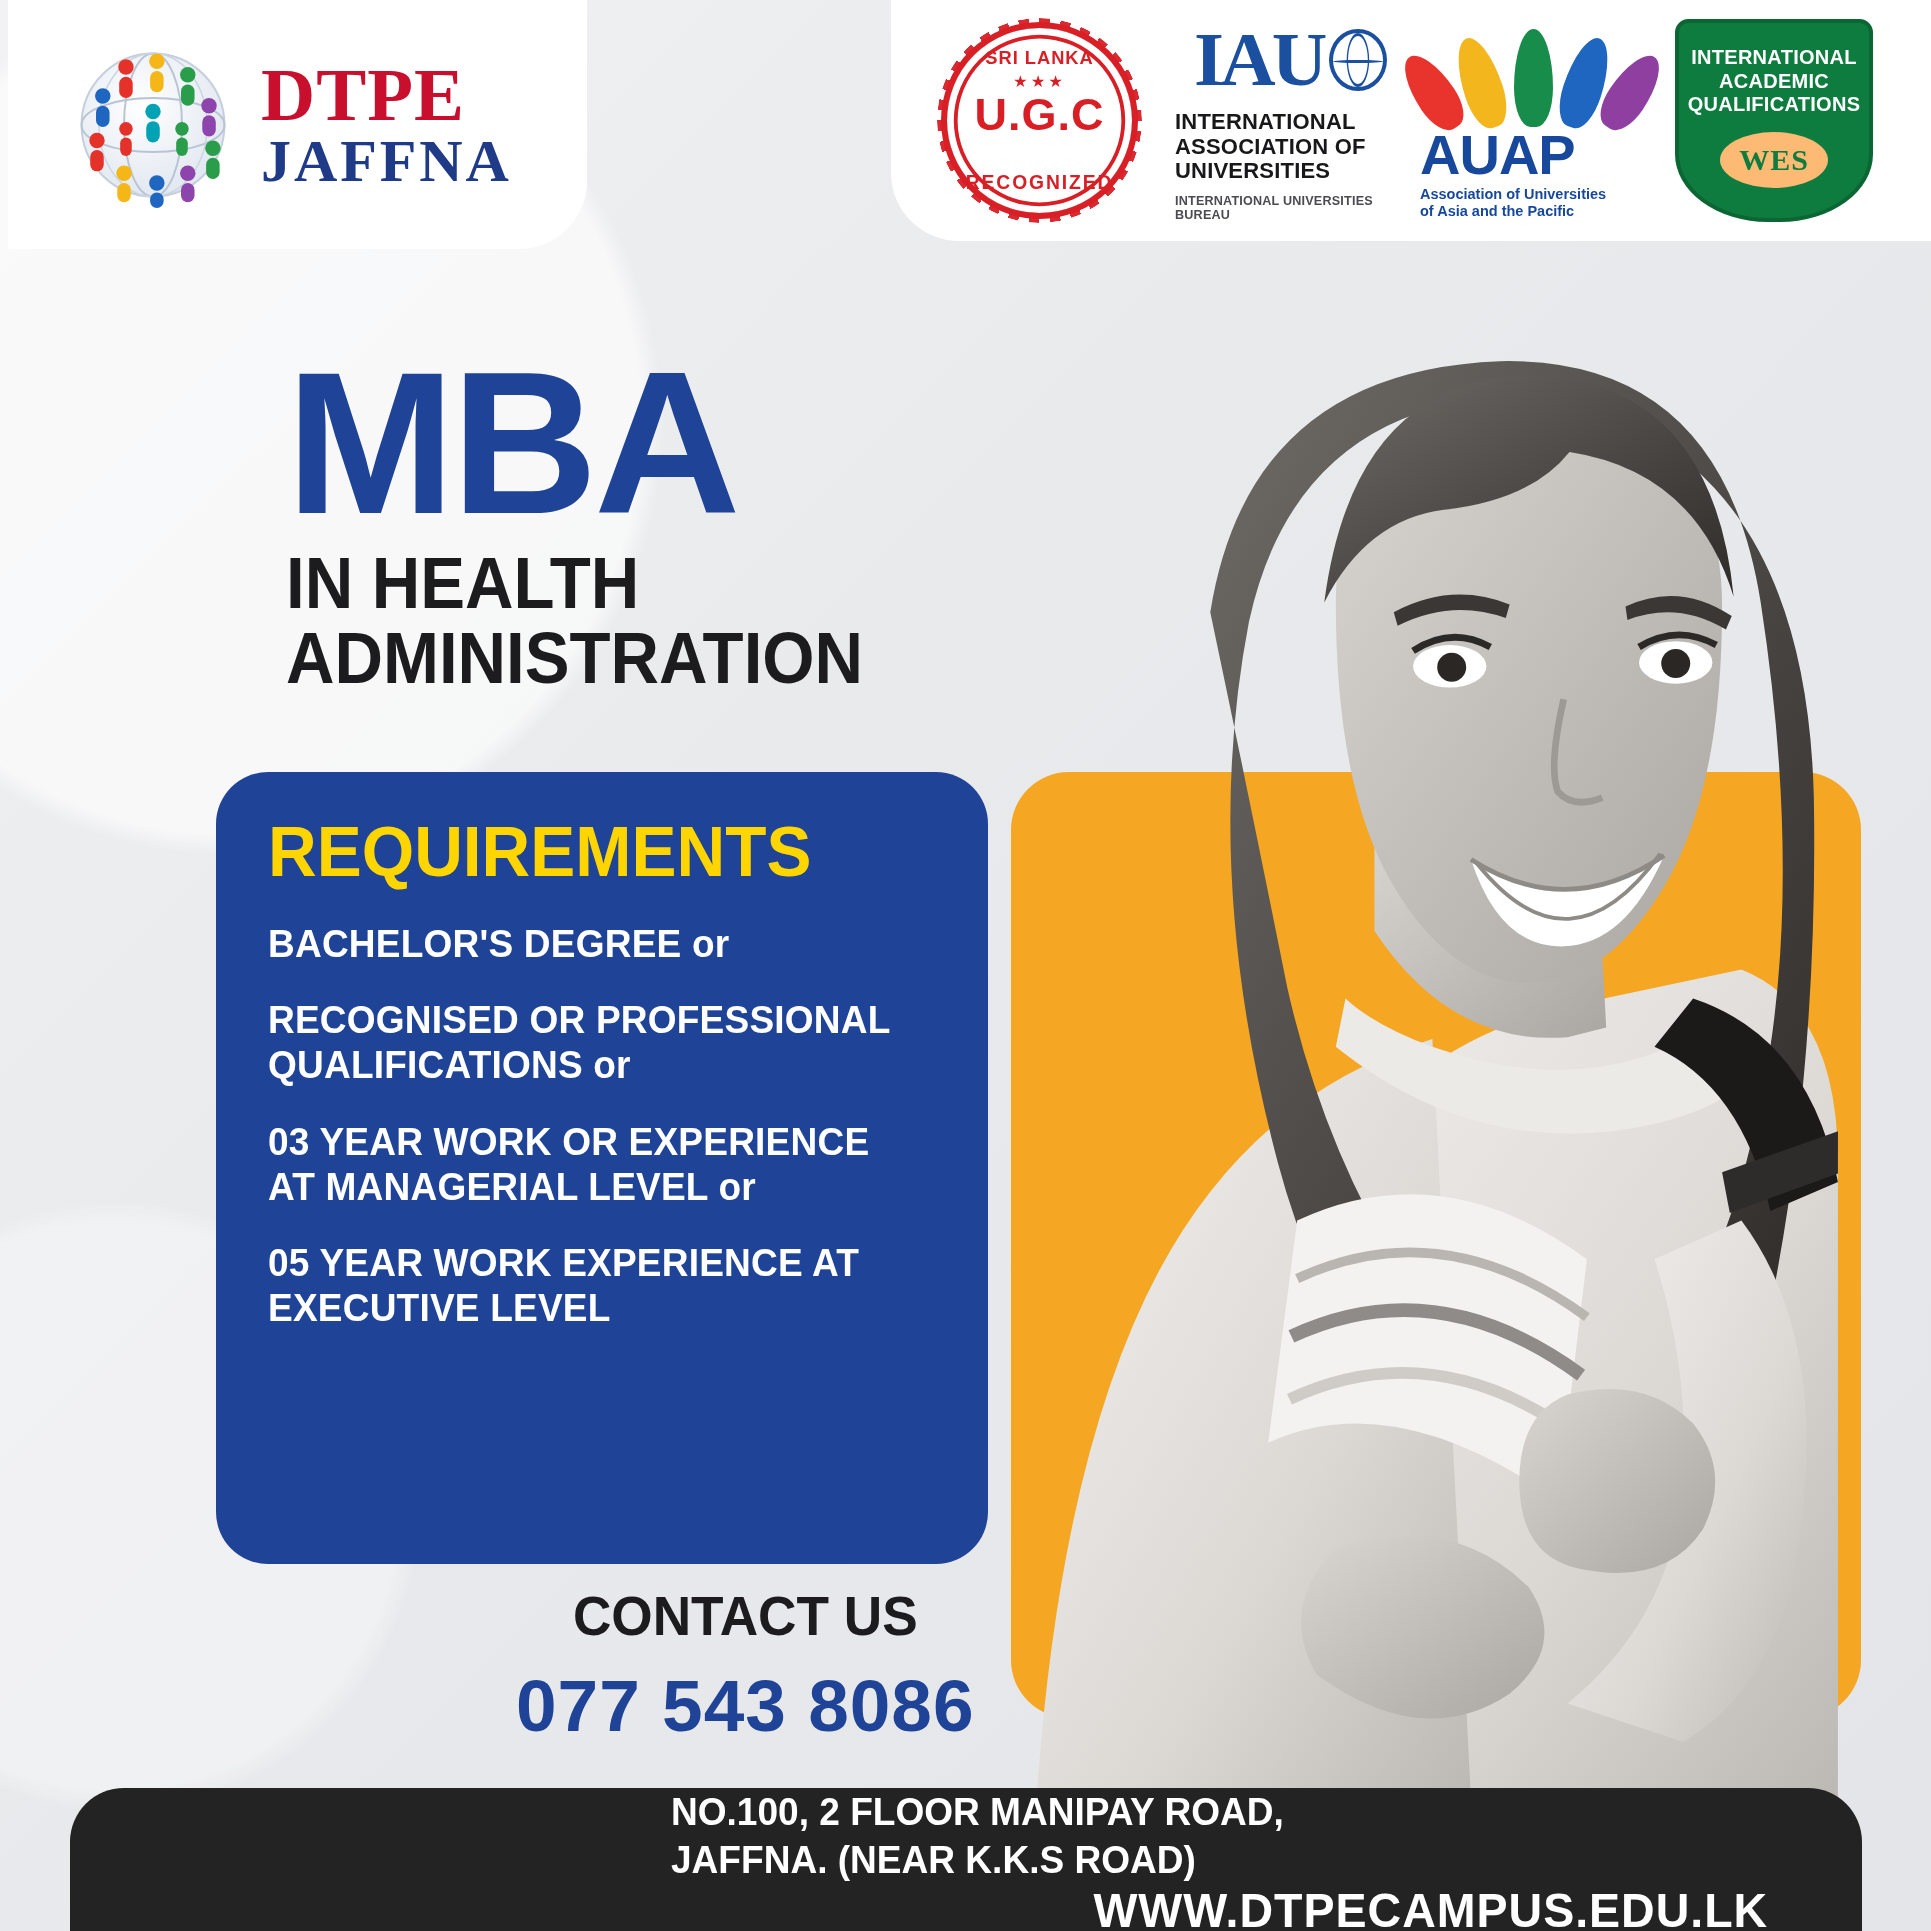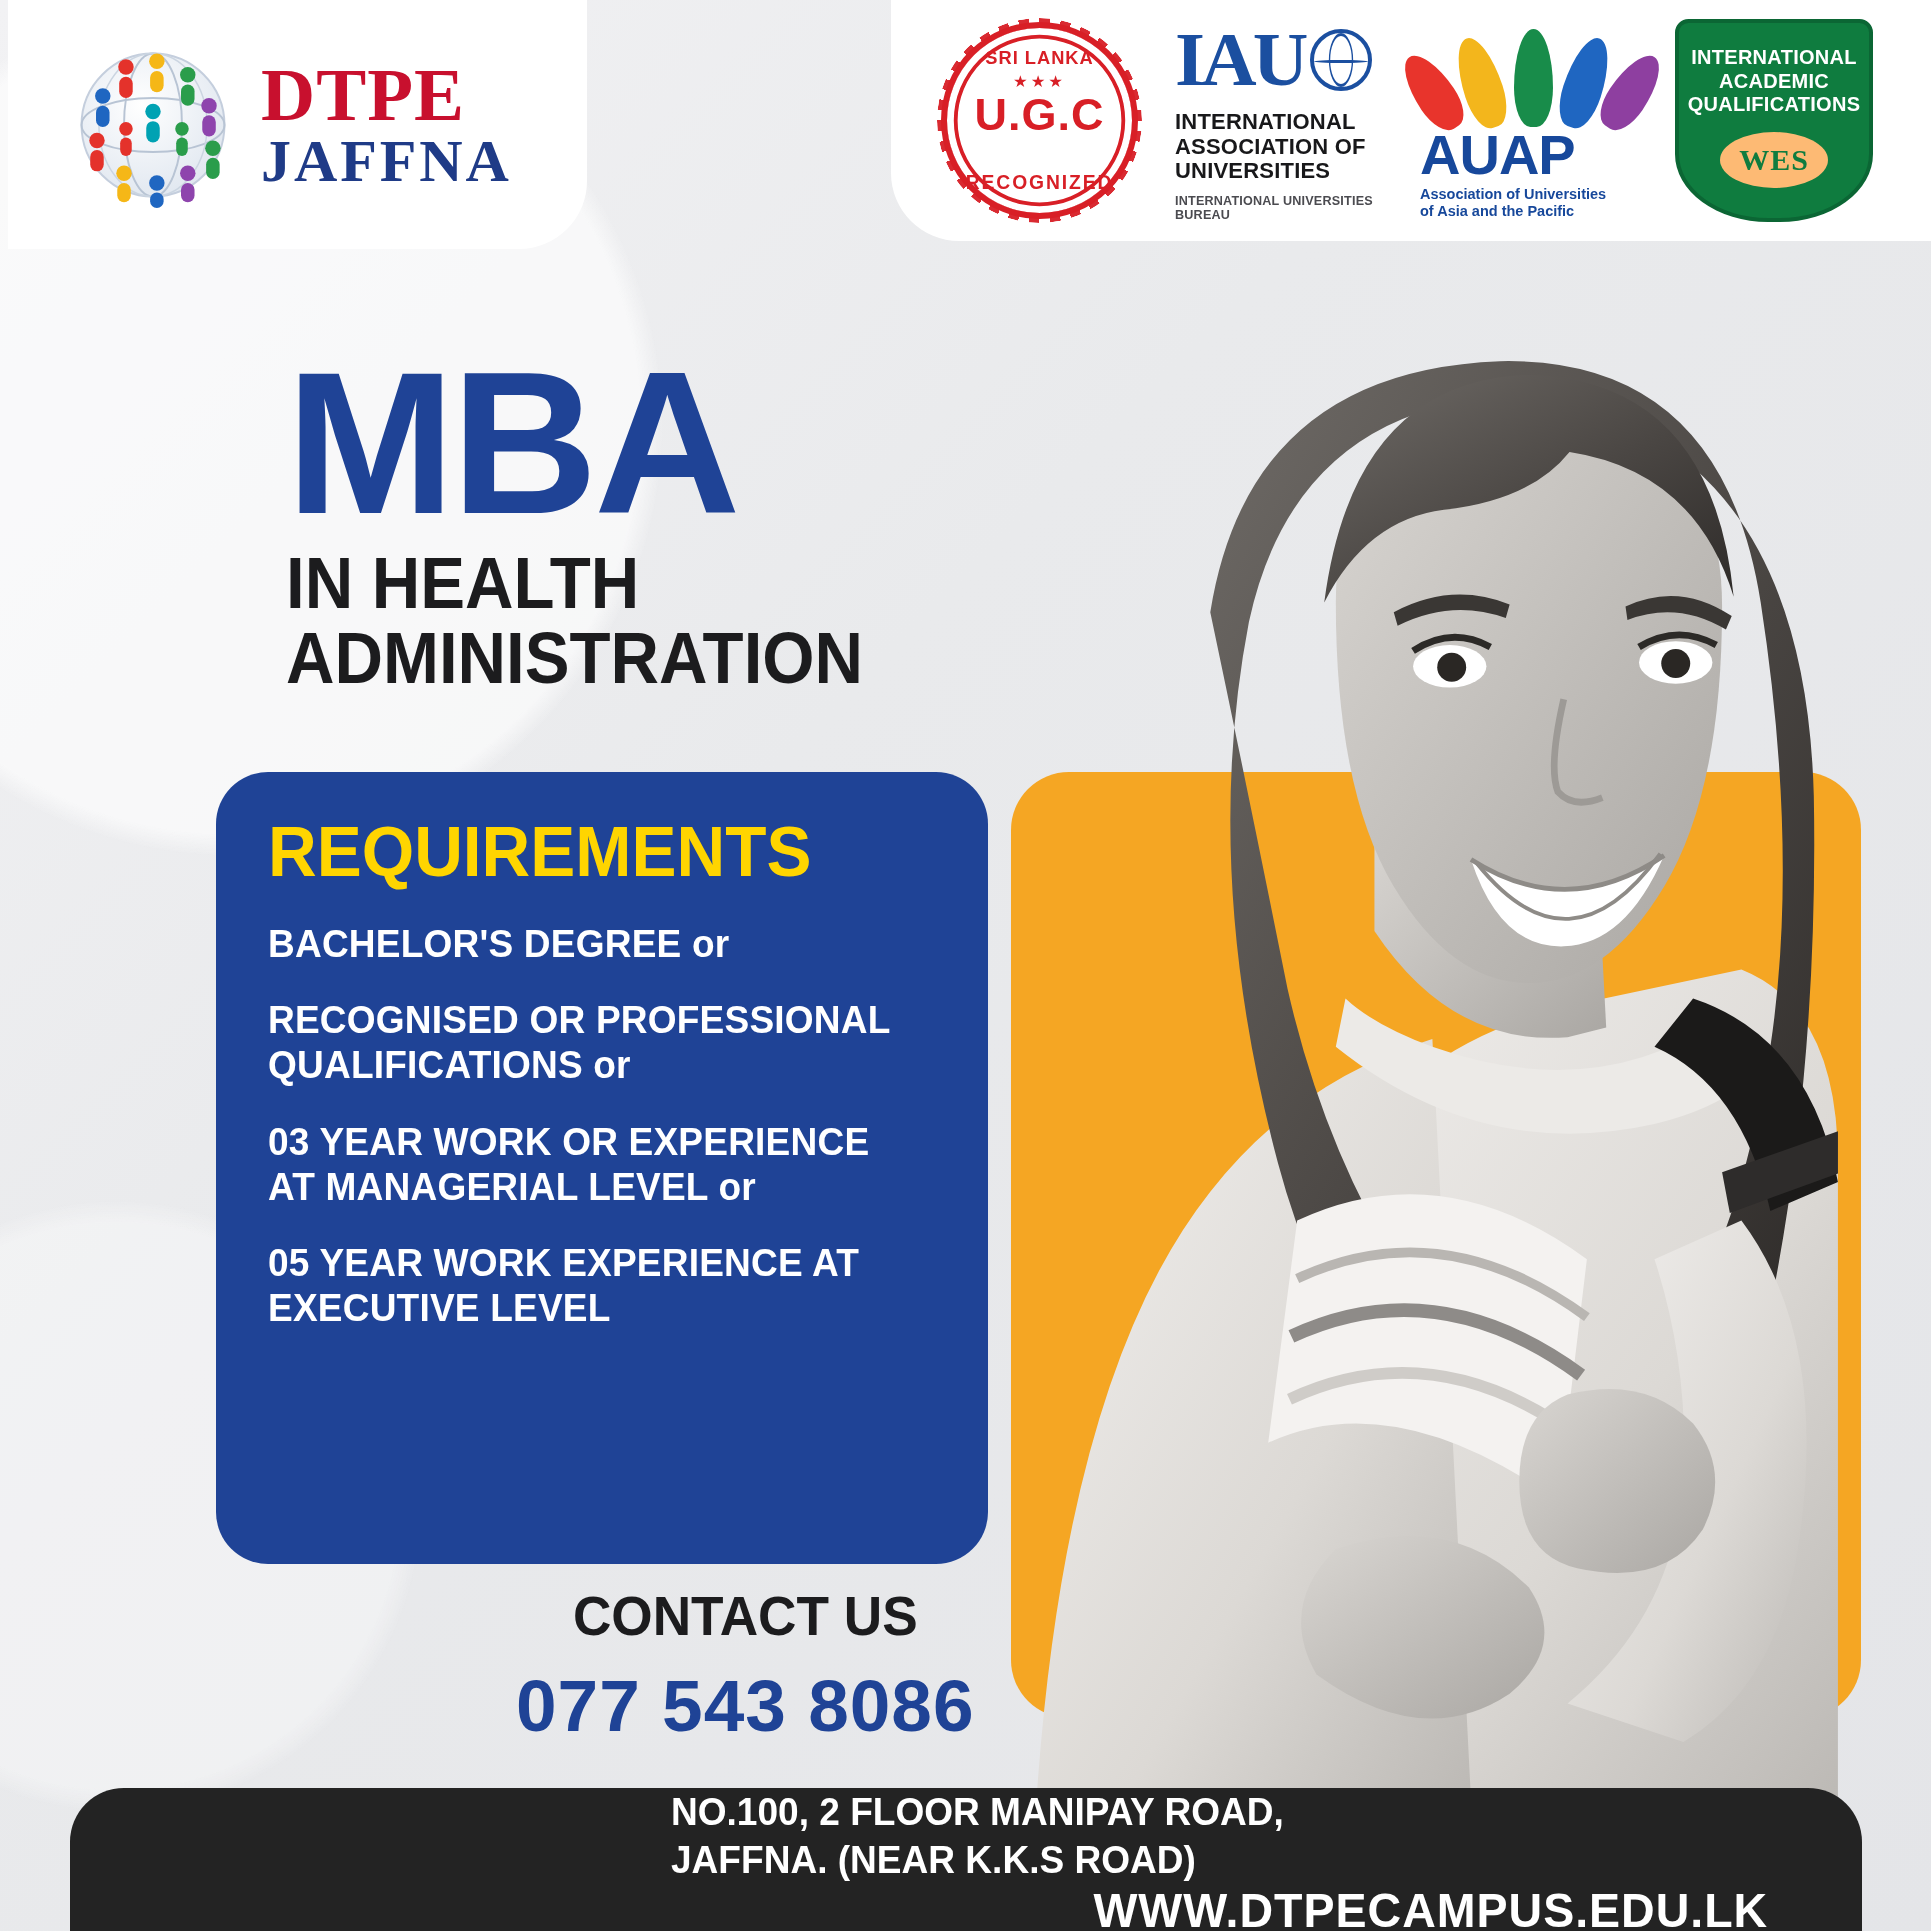--- a/index.html
+++ b/index.html
@@ -83,21 +83,21 @@
     position: absolute; top: 71px; left: 0; width: 100%; text-align: center;
     font-size: 45px; font-weight: 700; color: #d81f26; letter-spacing: 1px;
   }
   .ugc-bot {
     position: absolute; bottom: 29px; left: 0; width: 100%; text-align: center;
     font-size: 19.3px; font-weight: 700; color: #d81f26; letter-spacing: 1.9px;
   }
 
   
   .iau { width: 212px; flex: 0 0 auto; display:flex; flex-direction:column; gap:9.7px; }
-  .iau-mark { display: flex; align-items: center; gap: 5.8px; height: 81px; }
+  .iau-mark { display: flex; align-items: center; gap: 5.8px; height: 81px; margin-left: 19px; }
   .iau-letters {
     font-family: "Liberation Serif", serif;
     font-size: 77px; font-weight: 700; color: #1b4fa0; line-height: .8;
     letter-spacing: -3.9px;
   }
   .iau-globe {
     width: 62px; height: 62px; border-radius: 50%;
     border: 4.8px solid #1b4fa0; position: relative;
   }
   .iau-globe:before, .iau-globe:after {

